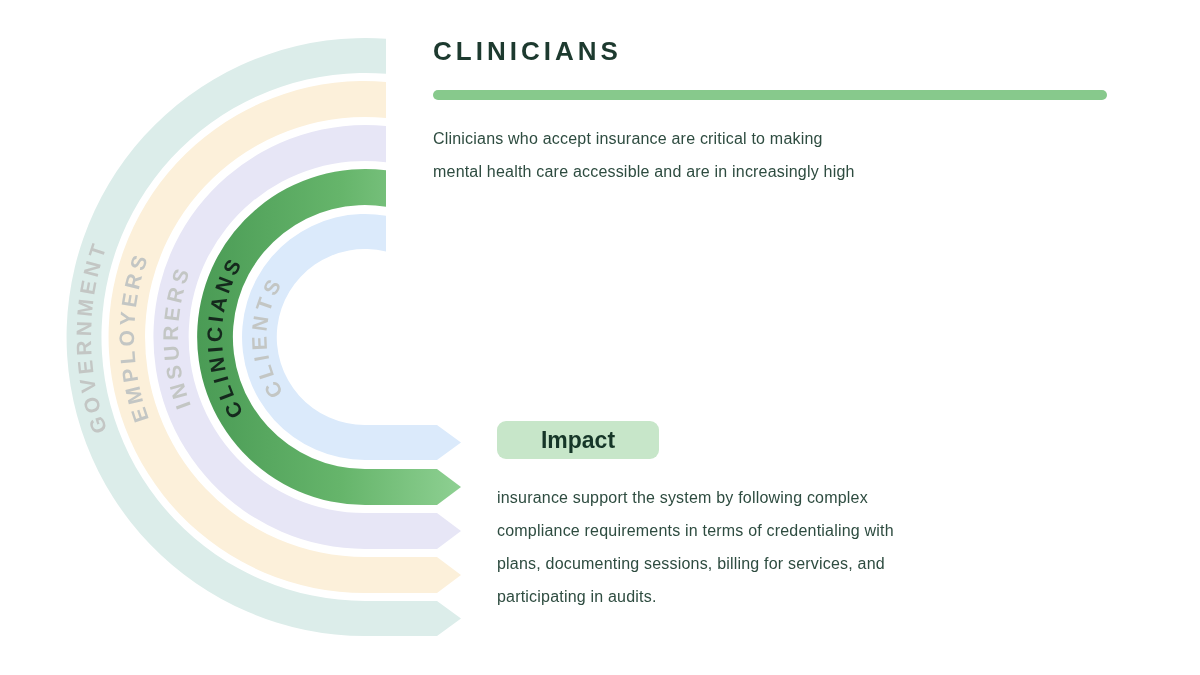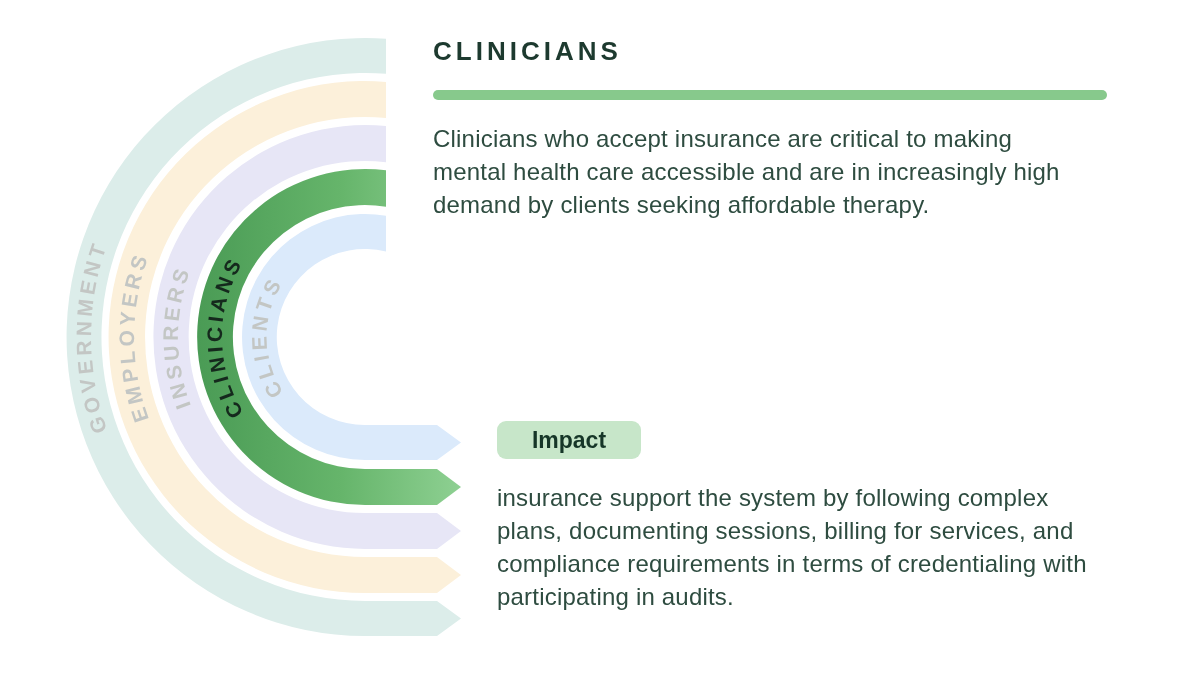--- a/index.html
+++ b/index.html
@@ -33,32 +33,32 @@
   .title-bar {
     position: absolute;
     left: 433px; top: 90px;
     width: 674px; height: 10px;
     border-radius: 5px;
     background: #87c98c;
   }
   .body-text {
     position: absolute;
     margin: 0;
-    font-size: 24px;
+    font-size: 16px;
     line-height: 33px;
     color: #2e4c40;
     letter-spacing: 0.2px;
   }
   .section-description { left: 433px; top: 122px; }
   .impact-description { left: 497px; top: 481px; }
   .body-text span { display: block; }
   .impact-badge {
     position: absolute;
     left: 497px; top: 421px;
-    width: 144px; height: 38px;
+    width: 162px; height: 38px;
     border-radius: 9px;
     background: #c7e6c9;
     display: flex; align-items: center; justify-content: center;
   }
   .impact-badge-label {
     font-size: 23px;
     font-weight: 700;
     color: #163628;
   }
 </style>
@@ -120,28 +120,27 @@
 
   <div class="detail-panel">
 
     <h1 class="section-title">CLINICIANS</h1>
 
     <div class="title-bar"></div>
 
     <p class="body-text section-description">
       <span>Clinicians who accept insurance are critical to making</span>
       <span>mental health care accessible and are in increasingly high</span>
-      <span>demand by clients seeking affordable therapy.</span>
     </p>
 
     <div class="impact-badge">
       <span class="impact-badge-label">Impact</span>
     </div>
 
     <p class="body-text impact-description">
       <span>insurance support the system by following complex</span>
+      <span>compliance requirements in terms of credentialing with</span>
       <span>plans, documenting sessions, billing for services, and</span>
-      <span>compliance requirements in terms of credentialing with</span>
       <span>participating in audits.</span>
     </p>
 
   </div>
 </div>
 
 </body></html>

